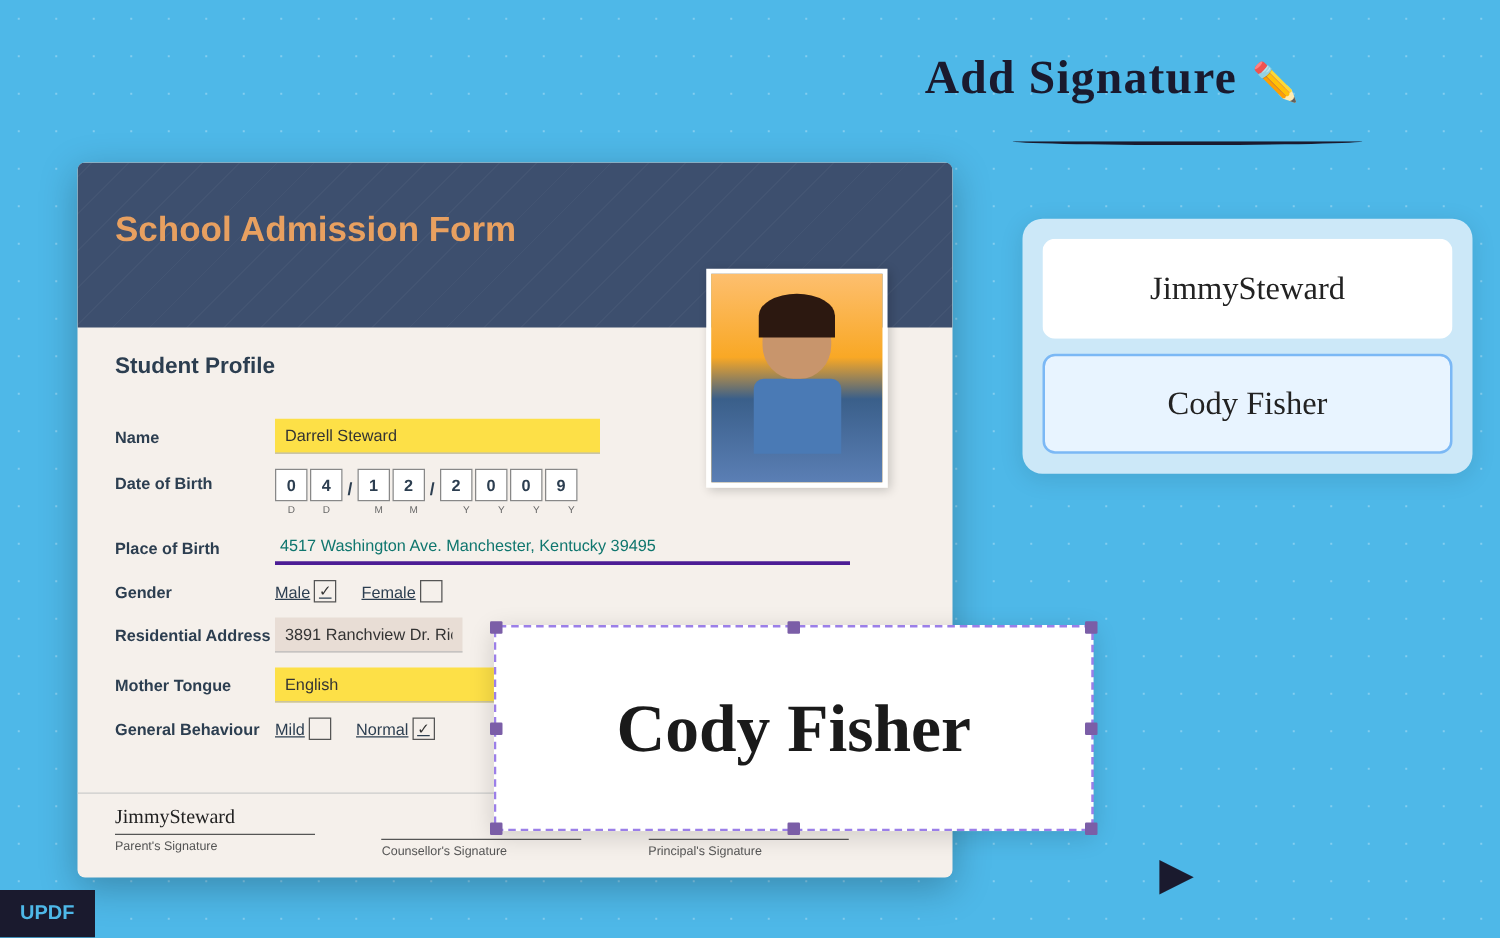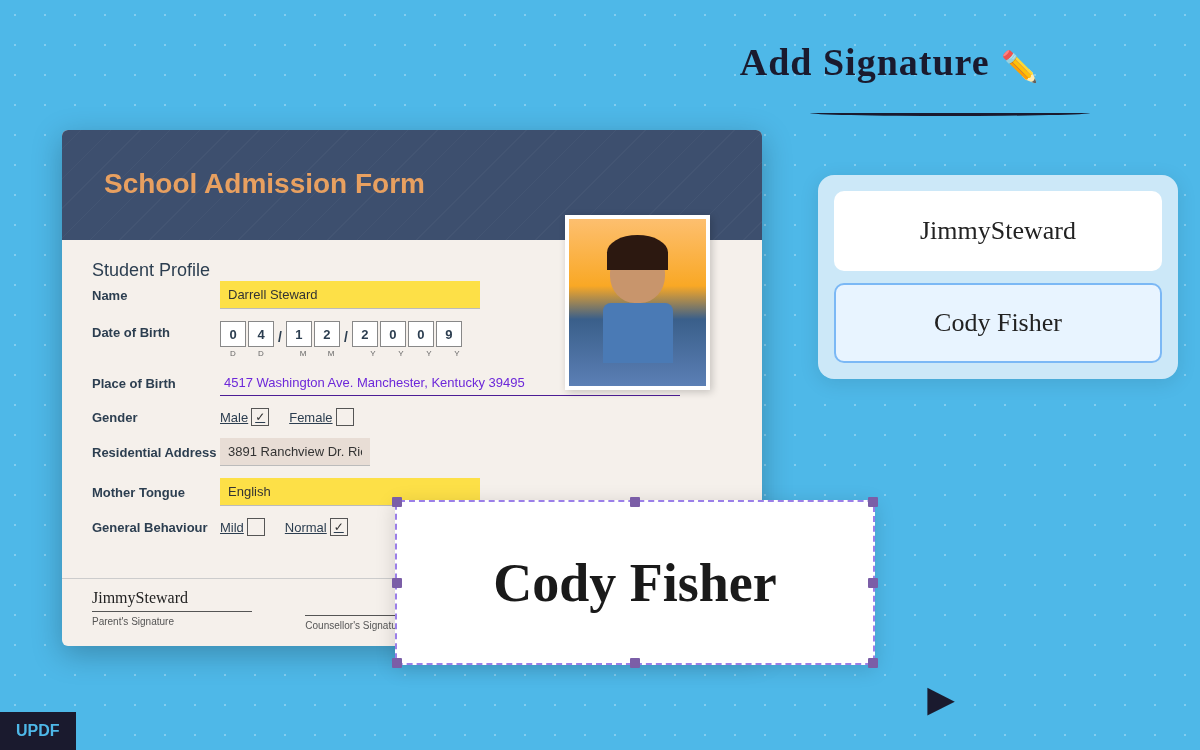--- a/index.html
+++ b/index.html
@@ -55,23 +55,23 @@
       left: 62px;
       width: 700px;
       background: #f5f0eb;
       border-radius: 6px;
       overflow: hidden;
       box-shadow: 0 8px 30px rgba(0,0,0,0.25);
     }
 
     .form-header {
       background: #3d4f6e;
-      padding: 28px 42px;
+      padding: 28px 30px;
       position: relative;
-      height: 110px;
+      height: 132px;
       overflow: hidden;
     }
 
     .form-header::before {
       content: '';
       position: absolute;
       top: -20px; left: -20px; right: -20px; bottom: -20px;
       background: repeating-linear-gradient(
         -45deg,
         transparent,
@@ -149,23 +149,23 @@
       margin: 0 auto;
     }
 
     
     .form-body {
       padding: 20px 30px 20px 30px;
     }
 
     .section-title {
       font-size: 18px;
-      font-weight: normal;
+      font-weight: bold;
       color: #2c3e50;
-      margin-bottom: 0;
+      margin-bottom: 32px;
     }
 
     .form-row {
       display: flex;
       align-items: center;
       margin-bottom: 12px;
       font-size: 13px;
       color: #2c3e50;
     }
 
@@ -184,24 +184,24 @@
       font-size: 13px;
       color: #333;
       height: 28px;
       width: 260px;
     }
 
     .form-input-wide {
       width: 460px;
       background: transparent;
       border: none;
-      border-bottom: 1px solid #4c1d95;
+      border-bottom: 3px solid #4c1d95;
       padding: 5px 4px;
       font-size: 13px;
-      color: #6d28d9;
+      color: #0f766e;
     }
 
     .dob-boxes {
       display: flex;
       align-items: flex-end;
       gap: 2px;
     }
 
     .dob-box {
       width: 26px;

